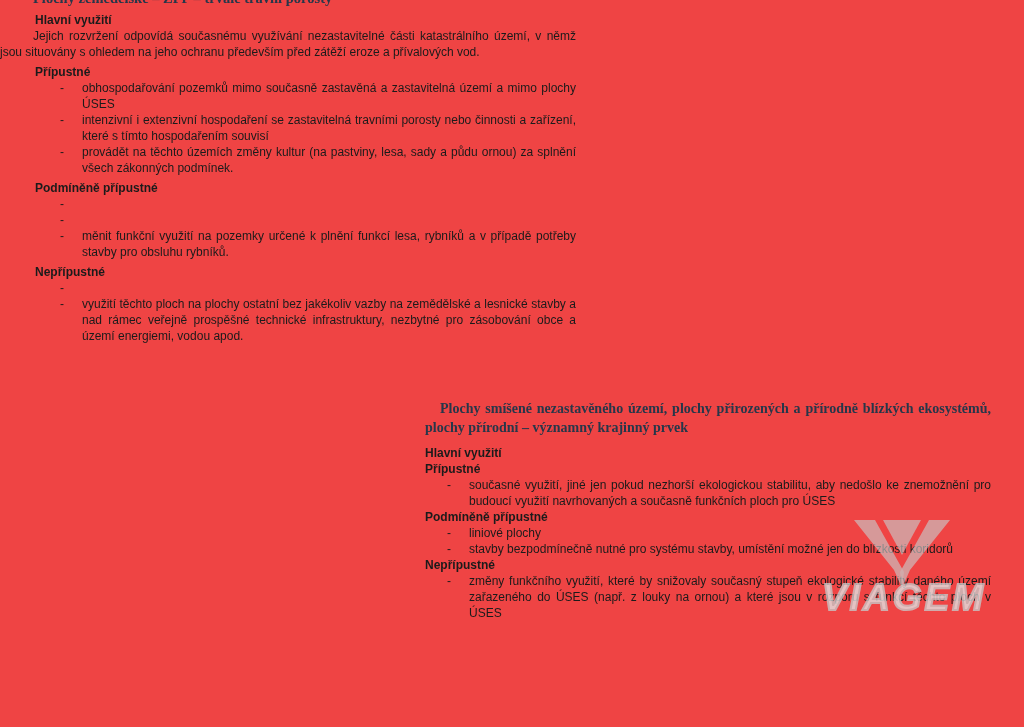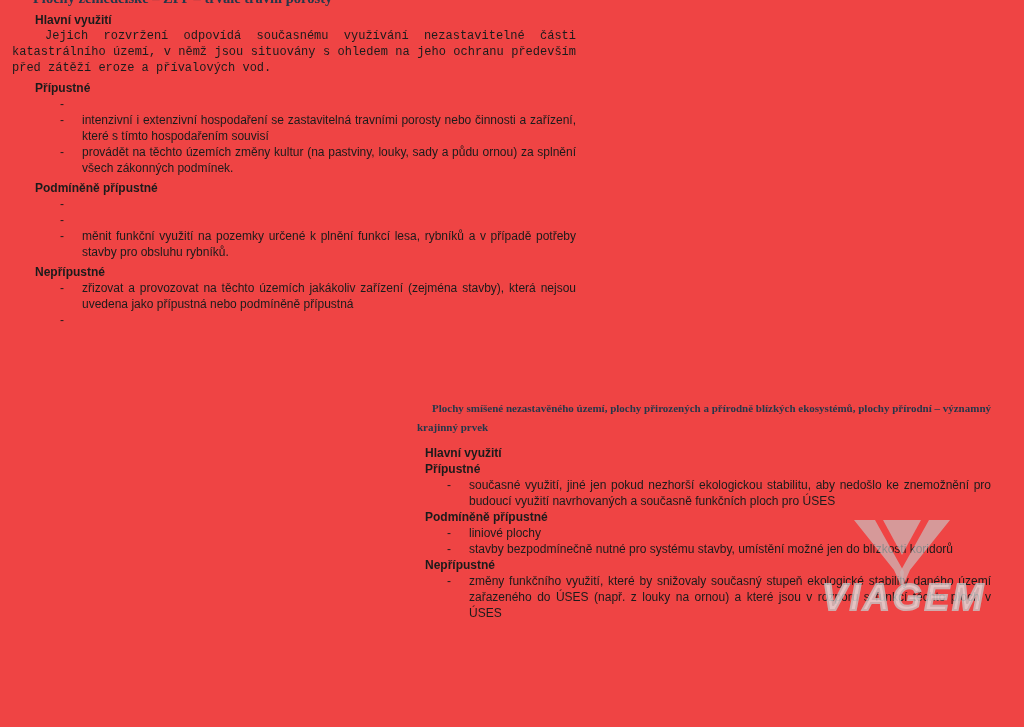--- a/index.html
+++ b/index.html
@@ -27,45 +27,45 @@
     font-weight: bold;
     font-size: 14.5px;
     line-height: 20px;
     color: #26374a;
     padding-left: 33px;
     white-space: nowrap;
   }
   .block-left .sub-label { margin-left: 35px; margin-top: 4px; }
   .sub-label { font-weight: bold; }
   .para-left {
-    padding-left: 12px;
+    padding-left: 0;
     text-indent: 33px;
     text-align: justify;
-    font-family: Liberation Mono, monospace;
   }
   .bullet { display: flex; }
   .block-left .bullet { padding-left: 60px; }
   .dash { flex: 0 0 22px; }
   .btxt { flex: 1; text-align: justify; }
 
   
   .block-right {
     position: absolute;
     left: 417px;
     top: 399px;
     width: 574px;
   }
   .section-title {
     font-family: "Liberation Serif", serif;
     font-weight: bold;
-    font-size: 11px;
+    font-size: 14px;
     line-height: 19px;
     color: #26374a;
     text-indent: 15px;
     text-align: justify;
+    margin-left: 8px;
   }
   .block-right .sub-label { margin-left: 8px; }
   .block-right .sub-label.first { margin-top: 8px; }
   .para-right {
     text-indent: 20px;
     text-align: justify;
   }
   .block-right .bullet { padding-left: 30px; }
 
   
@@ -101,28 +101,29 @@
 
     <div class="sub-label">Hlavní využití</div>
 
     <div class="para-left">Jejich rozvržení odpovídá současnému využívání nezastavitelné části katastrálního území, v němž jsou situovány s ohledem na jeho ochranu především před zátěží eroze a přívalových vod.</div>
 
     <div class="sub-label">Přípustné</div>
 
     <div>
       <div class="bullet">
         <span class="dash">-</span>
+        <span class="btxt">obhospodařování pozemků mimo současně zastavěná a zastavitelná území a mimo plochy ÚSES</span>
       </div>
       <div class="bullet">
         <span class="dash">-</span>
         <span class="btxt">intenzivní i extenzivní hospodaření se zastavitelná travními porosty nebo činnosti a zařízení, které s tímto hospodařením souvisí</span>
       </div>
       <div class="bullet">
         <span class="dash">-</span>
-        <span class="btxt">provádět na těchto územích změny kultur (na pastviny, louky, sady a půdu ornou) za splnění všech zákonných podmínek.</span>
+        <span class="btxt">provádět na těchto územích změny kultur (na pastviny, lesa, sady a půdu ornou) za splnění všech zákonných podmínek.</span>
       </div>
     </div>
 
     <div class="sub-label">Podmíněně přípustné</div>
 
     <div>
       <div class="bullet">
         <span class="dash">-</span>
       </div>
       <div class="bullet">
@@ -132,24 +133,24 @@
         <span class="dash">-</span>
         <span class="btxt">měnit funkční využití na pozemky určené k plnění funkcí lesa, rybníků a v případě potřeby stavby pro obsluhu rybníků.</span>
       </div>
     </div>
 
     <div class="sub-label">Nepřípustné</div>
 
     <div>
       <div class="bullet">
         <span class="dash">-</span>
-        <span class="btxt">zřizovat a provozovat na těchto územích jakákoliv zařízení (zejména stavby), která nejsou uvedena jako přípustná nebo podmíněně přípustná</span>
-      </div>
-      <div class="bullet">
-        <span class="dash">-</span>
+      </div>
+      <div class="bullet">
+        <span class="dash">-</span>
+        <span class="btxt">využití těchto ploch na plochy ostatní bez jakékoliv vazby na zemědělské a lesnické stavby a nad rámec veřejně prospěšné technické infrastruktury, nezbytné pro zásobování obce a území energiemi, vodou apod.</span>
       </div>
     </div>
   </div>
 
   <div class="block-right">
 
     <div class="section-title">Plochy smíšené nezastavěného území, plochy přirozených a přírodně blízkých ekosystémů, plochy přírodní – významný krajinný prvek</div>
 
     <div class="sub-label first">Hlavní využití</div>
 

